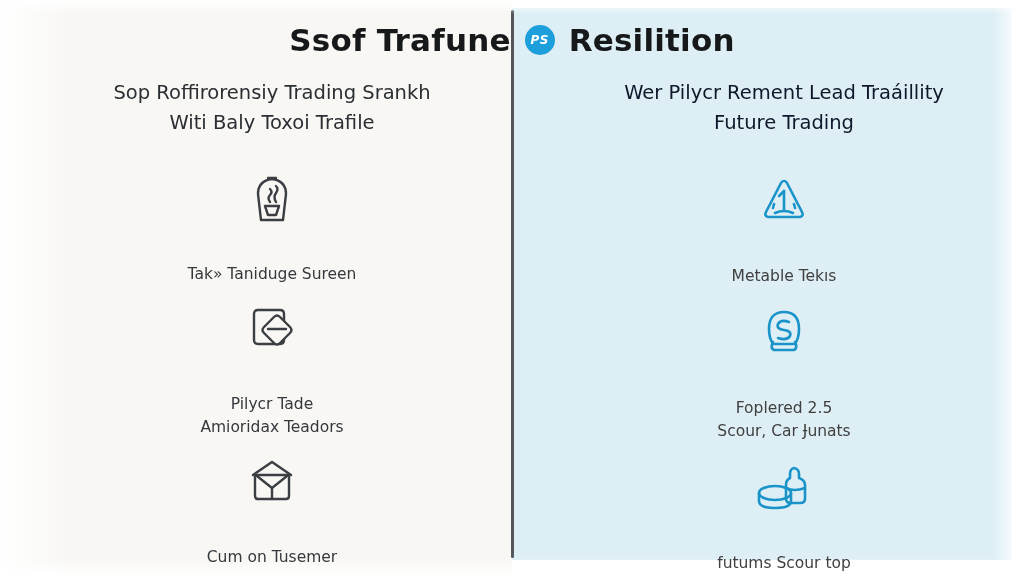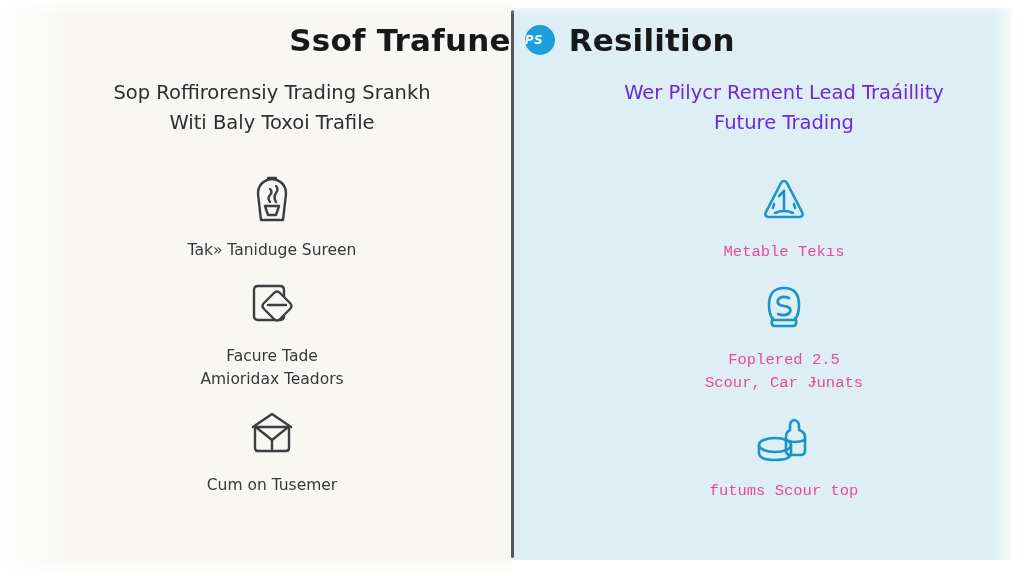--- a/index.html
+++ b/index.html
@@ -96,20 +96,21 @@
     white-space: nowrap;
   }
   .badge {
     width: 30px;
     height: 30px;
     border-radius: 50%;
     background: #1d9fdb;
     color: #ffffff;
     display: flex;
     align-items: center;
+    justify-content: center;
     font-size: 12px;
     font-weight: 700;
     font-style: italic;
     letter-spacing: 0.5px;
     flex: none;
   }
 
   
   .columns {
     position: absolute;
@@ -130,52 +131,53 @@
   }
   .subtitle {
     width: 400px;
     text-align: center;
     font-size: 19.5px;
     line-height: 30px;
     color: #2b2f33;
     margin-bottom: 18px;
   }
   .column-right .subtitle {
-    color: #6d28d9;
+    color: #0f172a;
   }
   .sub-line { display: block; }
 
   .items {
     display: flex;
     flex-direction: column;
     align-items: center;
   }
   .item {
     width: 330px;
     display: flex;
     flex-direction: column;
     align-items: center;
     margin-top: 14px;
+    gap: 24px;
   }
   .column-left .item { margin-top: 12px; }
   .icon-wrap {
     width: 74px;
     height: 62px;
     display: flex;
     align-items: center;
     justify-content: center;
   }
   .caption {
     margin-top: 9px;
     text-align: center;
     font-size: 15.5px;
     line-height: 23px;
     color: #35393d;
   }
-  .column-right .caption { color: #ec4899; font-family: Liberation Mono, monospace; }
+  .column-right .caption { color: #404040; }
   .cap-line { display: block; }
 </style>
 </head>
 <body>
 
 <div class="slide">
 
   <div class="panel-left"></div>
   <div class="panel-right"></div>
   <div class="divider"></div>
@@ -215,21 +217,21 @@
 
         <div class="item">
           <span class="icon-wrap">
             <svg width="62" height="62" viewBox="0 0 62 62" fill="none" stroke="#3b3f43" stroke-width="2.4" stroke-linecap="round" stroke-linejoin="round">
               <path d="M13 16 Q13 12 17 12 L39 12 Q43 12 43 16 L43 42 Q43 46 39 46 L17 46 Q13 46 13 42 Z"></path>
               <path d="M33 19 Q36 16 39 19 L49 29 Q52 32 49 35 L39 45 Q36 48 33 45 L23 35 Q20 32 23 29 Z" fill="#f8f7f3"></path>
               <path d="M27 31 L45 31"></path>
             </svg>
           </span>
           <div class="caption">
-            <span class="cap-line">Facure Tade</span>
+            <span class="cap-line">Pilycr Tade</span>
             <span class="cap-line">Amioridax Teadors</span>
           </div>
         </div>
 
         <div class="item">
           <span class="icon-wrap">
             <svg width="62" height="62" viewBox="0 0 62 62" fill="none" stroke="#3b3f43" stroke-width="2.4" stroke-linecap="round" stroke-linejoin="round">
               <path d="M12 24 L31 11 L50 24"></path>
               <path d="M14 24 L14 45 Q14 48 17 48 L45 48 Q48 48 48 45 L48 24 Z"></path>
               <path d="M16 25 L31 37 L46 25"></path>

